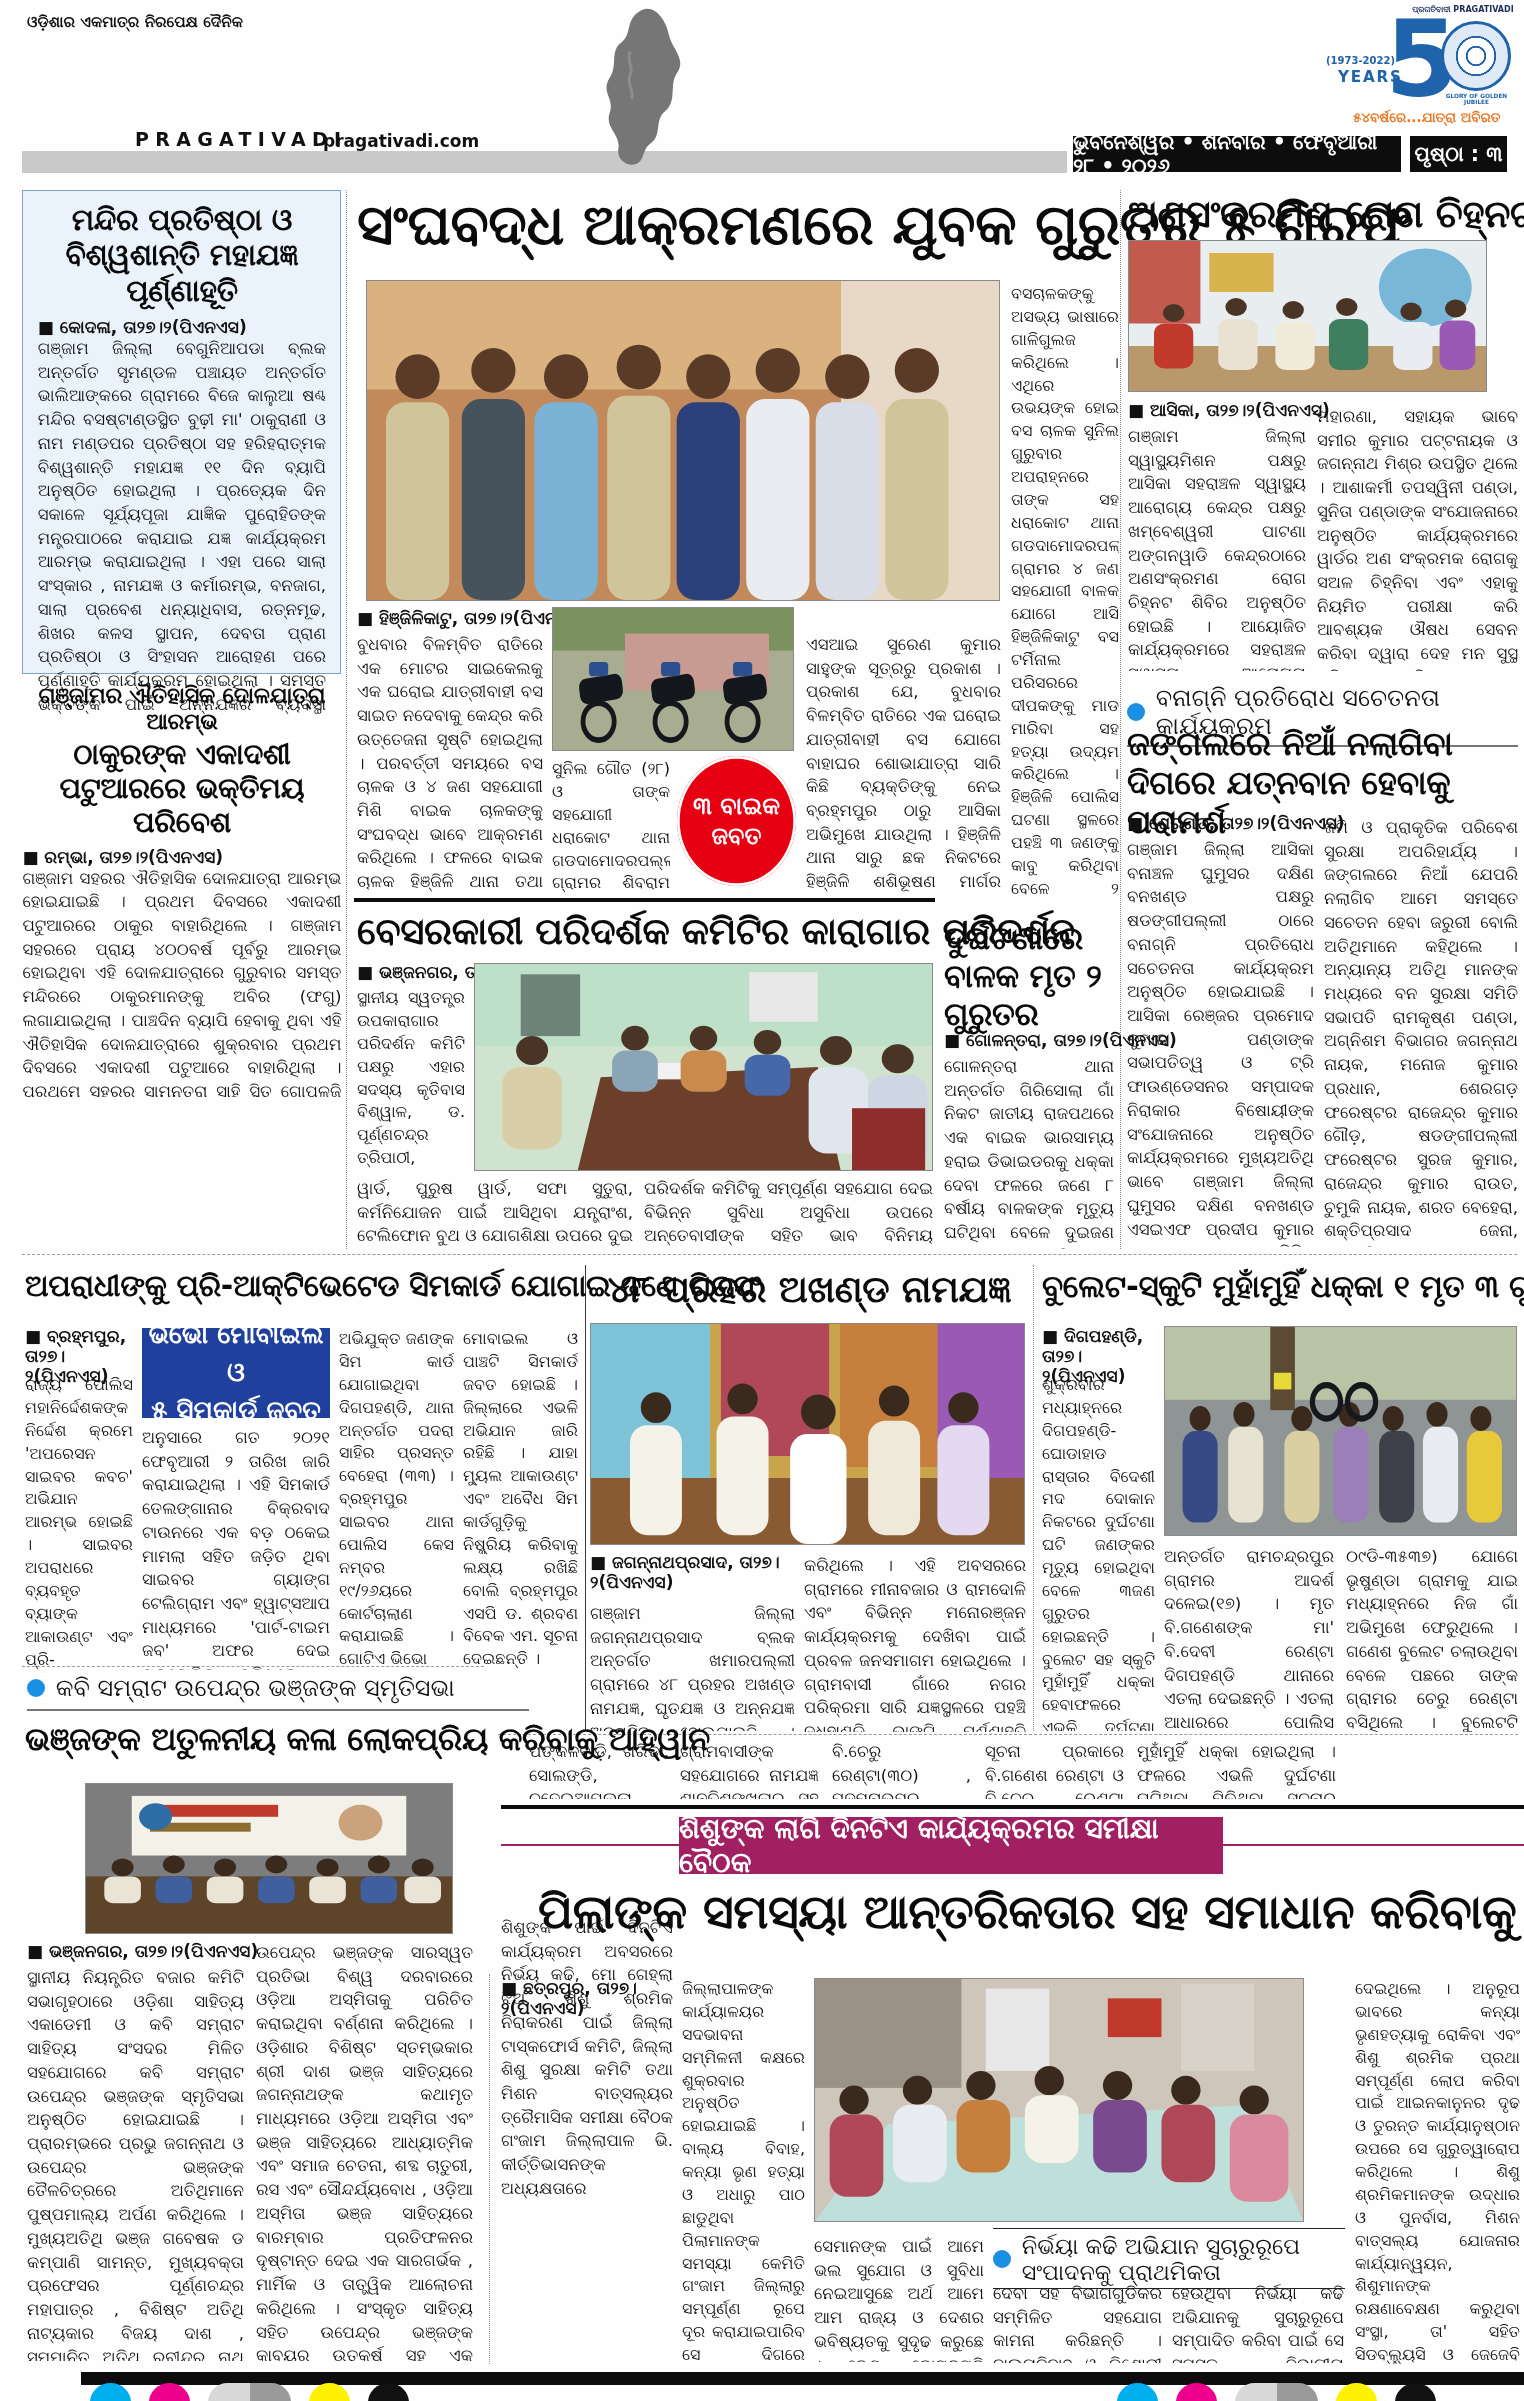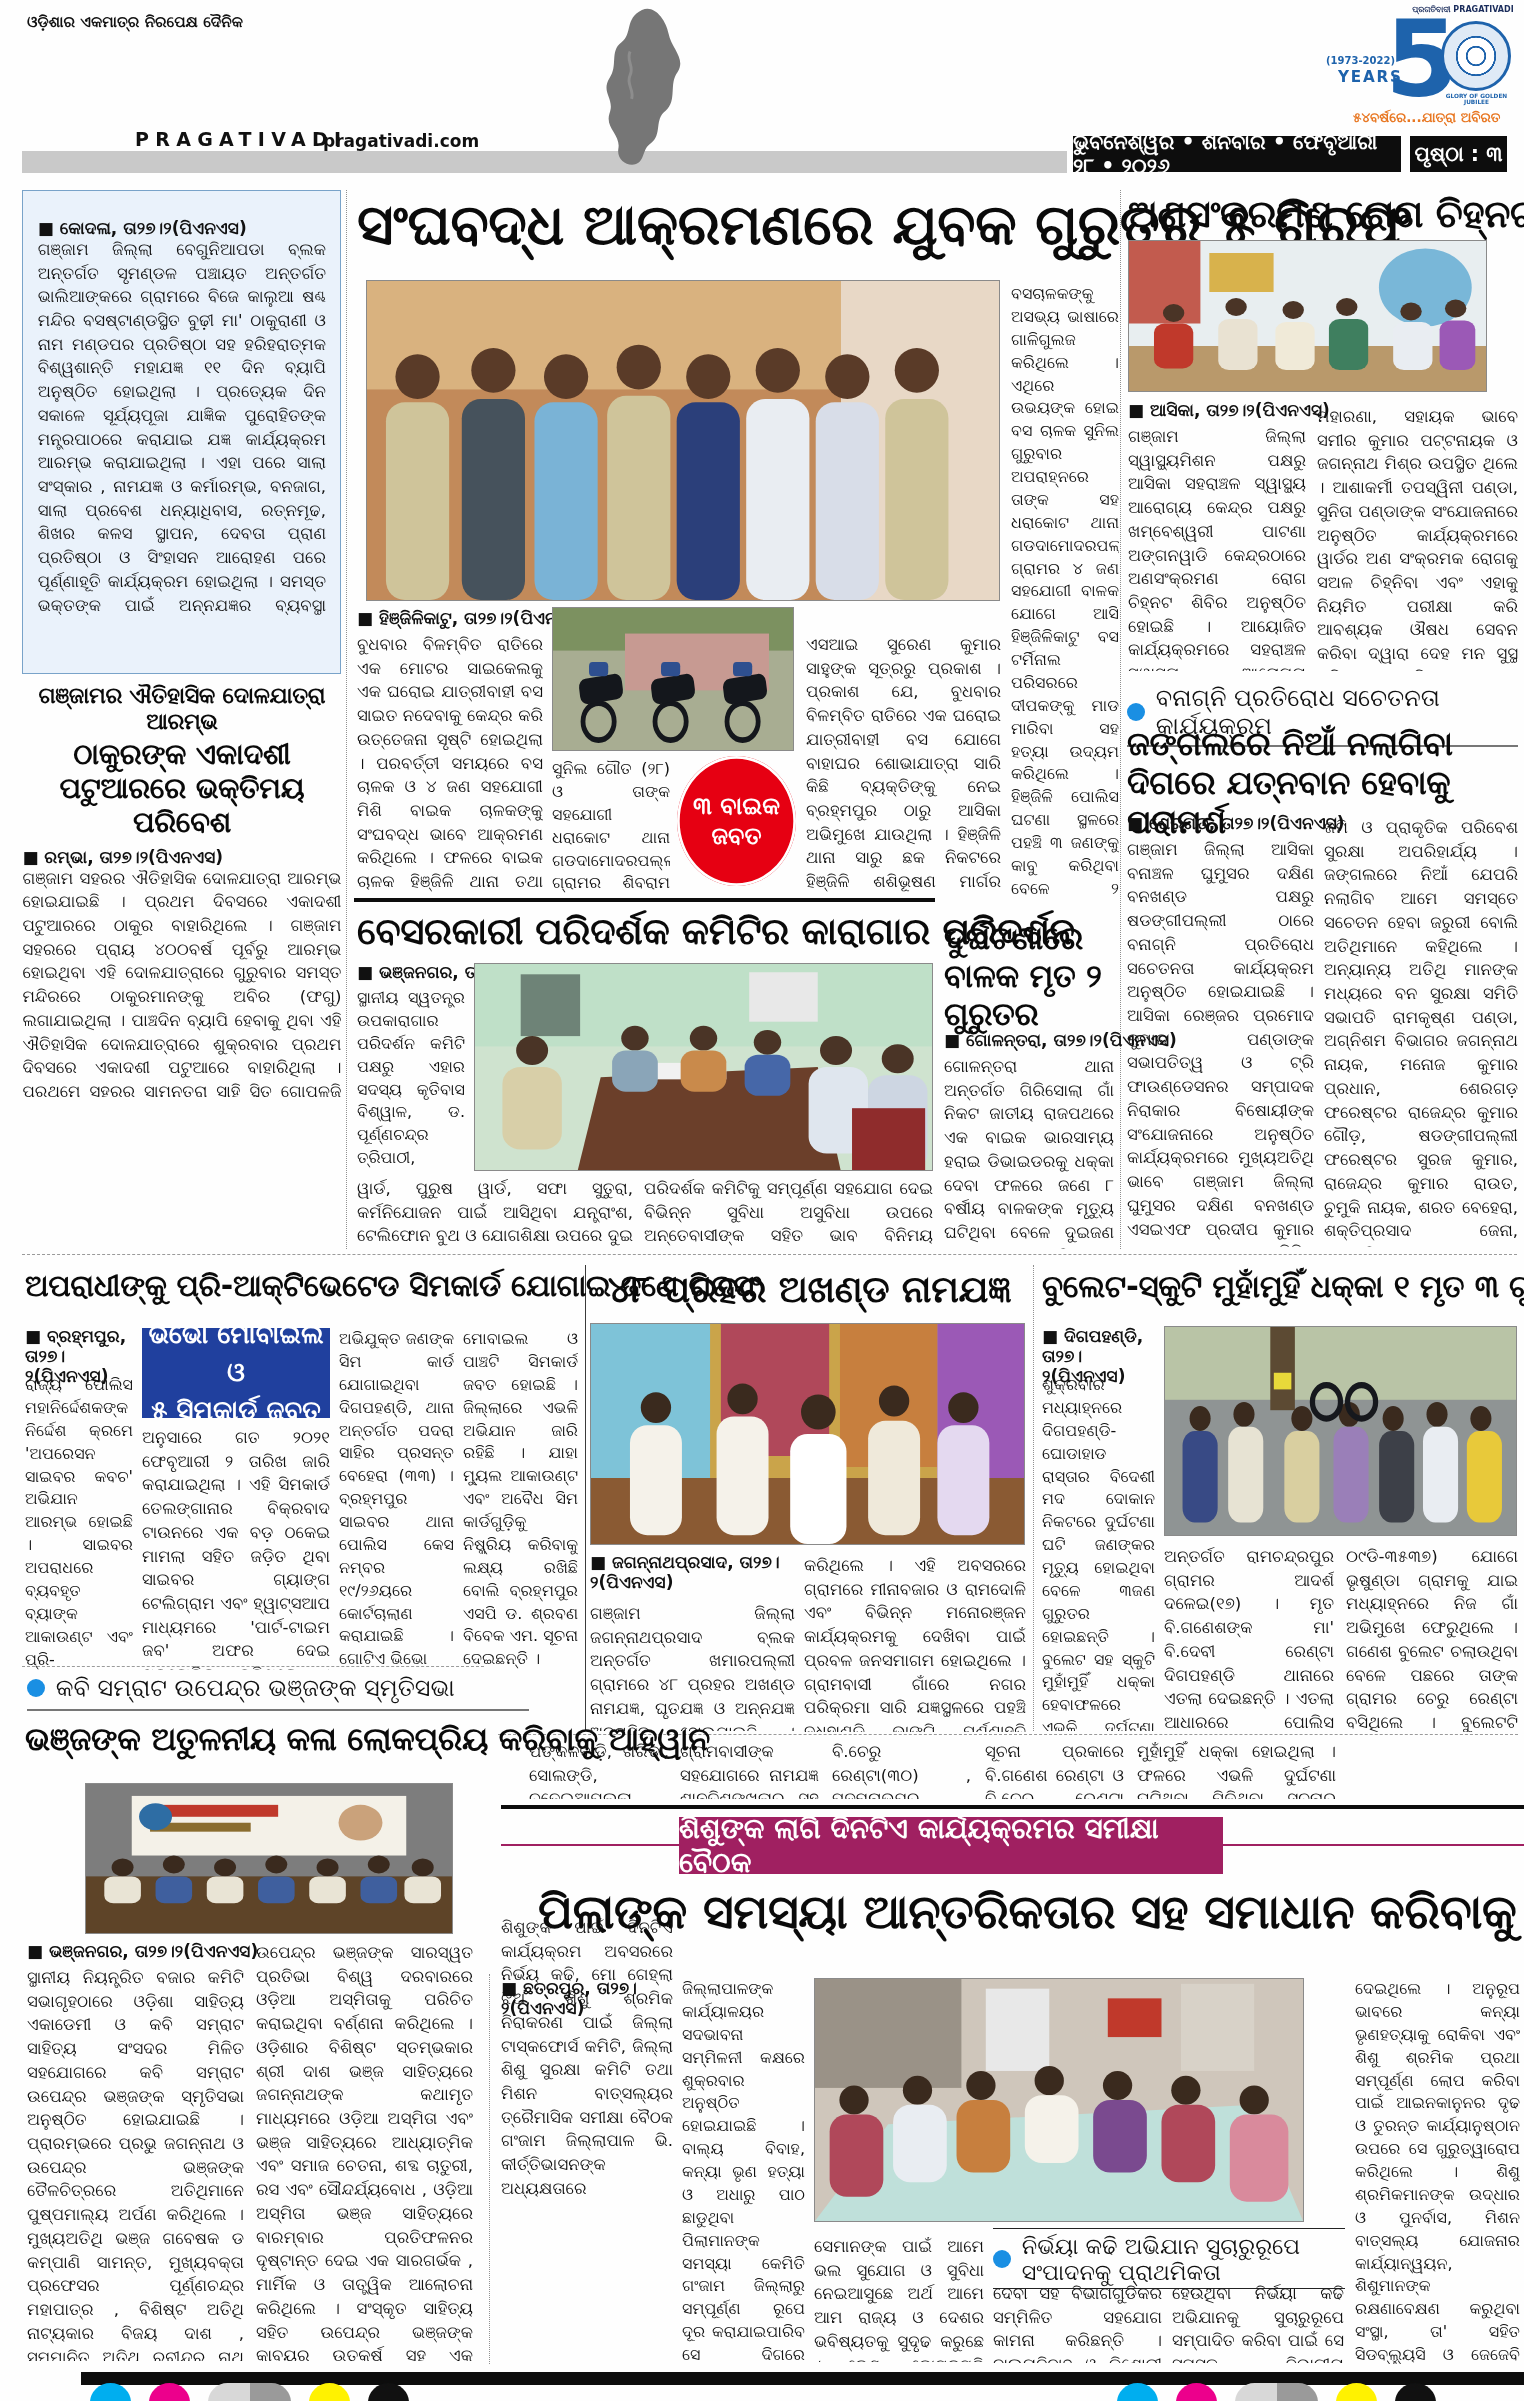--- a/index.html
+++ b/index.html
@@ -62,21 +62,22 @@
     <div class="abs" style="left:115px;top:16px;width:70px;height:70px;border-radius:50%;border:3.6px solid #1e63ac;background:
       radial-gradient(circle at 50% 50%, #ffffff 0 18%, #1e63ac 19% 22%, #ffffff 23% 40%, #1e63ac 41% 44%, #dfeaf6 45%)"></div>
     <div class="abs" style="left:108px;top:88px;width:85px;font-size:5.8px;font-weight:700;color:#1e63ac;text-align:center">GLORY OF GOLDEN JUBILEE</div>
     <div class="abs" style="left:27px;top:104px;font-size:13.5px;font-weight:800;color:#e87722">୫୪ବର୍ଷରେ...ଯାତ୍ରା ଅବିରତ</div>
   </div>
 
   <div class="abs blackbar" style="left:1073px;top:136px;width:328px;height:36px;font-size:20.6px">ଭୁବନେଶ୍ୱର • ଶନିବାର • ଫେବୃଆରୀ ୨୮ • ୨୦୨୬</div>
   <div class="abs blackbar" style="left:1410px;top:136px;width:97px;height:36px;font-size:20.6px">ପୃଷ୍ଠା : ୩</div>
 
   <section class="abs leftbox" style="left:22.4px;top:190px;width:319px;height:484px;padding:10.8px 14.4px">
-    <div class="dl" style="margin-top:16px">■ କୋଦଳା, ତା୨୭।୨(ପିଏନଏସ)</div>
+    <h2 class="hl ctr" style="font-size:30px">ମନ୍ଦିର ପ୍ରତିଷ୍ଠା ଓ ବିଶ୍ୱଶାନ୍ତି ମହାଯଜ୍ଞ ପୂର୍ଣ୍ଣାହୂତି</h2>
+    <div class="dl" style="margin-top:9px">■ କୋଦଳା, ତା୨୭।୨(ପିଏନଏସ)</div>
     <div class="bt col" style="height:377px">ଗଞ୍ଜାମ ଜିଲ୍ଲା ବେଗୁନିଆପଡା ବ୍ଲକ ଅନ୍ତର୍ଗତ ସୃମଣ୍ଡଳ ପଞ୍ଚାୟତ ଅନ୍ତର୍ଗତ ଭାଲିଆଙ୍କରେ ଗ୍ରାମରେ ବିଜେ କାଲୁଆ ଷଣ୍ଢ ମନ୍ଦିର ବସଷ୍ଟାଣ୍ଡସ୍ଥିତ ବୁଢ଼ୀ ମା' ଠାକୁରାଣୀ ଓ ନାମ ମଣ୍ଡପର ପ୍ରତିଷ୍ଠା ସହ ହରିହରାତ୍ମକ ବିଶ୍ୱଶାନ୍ତି ମହାଯଜ୍ଞ ୧୧ ଦିନ ବ୍ୟାପି ଅନୁଷ୍ଠିତ ହୋଇଥିଲା । ପ୍ରତ୍ୟେକ ଦିନ ସକାଳେ ସୂର୍ଯ୍ୟପୂଜା ଯାଜ୍ଞିକ ପୁରୋହିତଙ୍କ ମନ୍ତ୍ରପାଠରେ କରାଯାଇ ଯଜ୍ଞ କାର୍ଯ୍ୟକ୍ରମ ଆରମ୍ଭ କରାଯାଇଥିଲା । ଏହା ପରେ ସାଲା ସଂସ୍କାର , ନାମଯଜ୍ଞ ଓ କର୍ମାରମ୍ଭ, ବନଜାଗ, ସାଲା ପ୍ରବେଶ ଧନ୍ୟାଧିବାସ, ରତ୍ନମୂଢ, ଶିଖର କଳସ ସ୍ଥାପନ, ଦେବତା ପ୍ରାଣ ପ୍ରତିଷ୍ଠା ଓ ସିଂହାସନ ଆରୋହଣ ପରେ ପୂର୍ଣ୍ଣାହୂତି କାର୍ଯ୍ୟକ୍ରମ ହୋଇଥିଲା । ସମସ୍ତ ଭକ୍ତଙ୍କ ପାଇଁ ଅନ୍ନଯଜ୍ଞର ବ୍ୟବସ୍ଥା କରାଯାଇଥିଲା । ନଅଦିନ ବ୍ୟାପି ନାମଯଜ୍ଞ, ଘୃତଯଜ୍ଞ, ଜ୍ଞାନଯଜ୍ଞ, ଗୋଯଜ୍ଞ, ଅନ୍ନଯଜ୍ଞ ଅନୁଷ୍ଠିତ ହୋଇଥିଲା । ଏଥିସହ ମନୋରଞ୍ଜନ କାର୍ଯ୍ୟକ୍ରମ ଅନୁଷ୍ଠିତ ହୋଇଥିଲା । ଯାଜ୍ଞିକ ପଣ୍ଡିତ ଅନ୍ୟାନ୍ୟ ବିଦ୍ୱାନ ପୁରୋହିତଙ୍କ ତତ୍ତ୍ୱାବଧାନରେ ସମ୍ପୂର୍ଣ୍ଣ ବୈଦିକ ରୀତିରେ ଅନୁଷ୍ଠିତ ହୋଇଥିଲା । ଶୁକ୍ରବାର ଭକ୍ତମାନଙ୍କ ଗହଣରେ କଳସ ଧରି ଗ୍ରାମ ପରିକ୍ରମା କରି ବିସର୍ଜନ କରାଯାଇଛି । ସୃମଣ୍ଡଳ ପଞ୍ଚାୟତବାସୀ, ଯୁବକ ସଂଘ ଓ ଆଖପାଖ ପଞ୍ଚାୟତ ଓ ବେଗୁନିଆପଡା ବ୍ଲକ ଅଞ୍ଚଳର ଭକ୍ତମାନେ ସହଯୋଗ କରିଥିଲେ । ସ୍ଥାନୀୟ ପୋଲିସ ପ୍ରଶାସନ ଓ ଯୁବକମାନେ ଶାନ୍ତିଶୃଙ୍ଖଳା ରକ୍ଷାରେ ସହଯୋଗ କରିଥିଲେ ।</div>
   </section>
 
   <section class="abs" style="left:22.4px;top:682px;width:319px;height:334px">
     <div class="hl ctr" style="font-size:22.4px">ଗଞ୍ଜାମର ଐତିହାସିକ ଦୋଳଯାତ୍ରା ଆରମ୍ଭ</div>
     <h2 class="hl ctr" style="font-size:29px;margin-top:1.8px">ଠାକୁରଙ୍କ ଏକାଦଶୀ ପଟୁଆରରେ ଭକ୍ତିମୟ ପରିବେଶ</h2>
     <div class="dl" style="margin-top:7.2px">■ ରମ୍ଭା, ତା୨୭।୨(ପିଏନଏସ)</div>
     <div class="bt col" style="height:230px">ଗଞ୍ଜାମ ସହରର ଐତିହାସିକ ଦୋଳଯାତ୍ରା ଆରମ୍ଭ ହୋଇଯାଇଛି । ପ୍ରଥମ ଦିବସରେ ଏକାଦଶୀ ପଟୁଆରରେ ଠାକୁର ବାହାରିଥିଲେ । ଗଞ୍ଜାମ ସହରରେ ପ୍ରାୟ ୪୦୦ବର୍ଷ ପୂର୍ବରୁ ଆରମ୍ଭ ହୋଇଥିବା ଏହି ଦୋଳଯାତ୍ରାରେ ଗୁରୁବାର ସମସ୍ତ ମନ୍ଦିରରେ ଠାକୁରମାନଙ୍କୁ ଅବିର (ଫଗୁ) ଲଗାଯାଇଥିଲା । ପାଞ୍ଚଦିନ ବ୍ୟାପି ହେବାକୁ ଥିବା ଏହି ଐତିହାସିକ ଦୋଳଯାତ୍ରାରେ ଶୁକ୍ରବାର ପ୍ରଥମ ଦିବସରେ ଏକାଦଶୀ ପଟୁଆରେ ବାହାରିଥିଲା । ପ୍ରଥମେ ସହରର ସାମନ୍ତରା ସାହି ସ୍ଥିତ ଗୋପଳଜି ଠାକୁରଙ୍କ ଠାରୁ ଦୋଳଯାତ୍ରା ଆରମ୍ଭ ହୋଇଥିଲା । ଶୁକ୍ରବାର ୧୬ ଠାକୁର ଅର୍ଦ୍ଧରାତିରେ ସୁସଜ୍ଜିତ ବିମାନରେ ପାରମ୍ପରିକ ରୀତିରେ ନିଜ, ନିଜ ସାହି ପରିକ୍ରମା କରିବା ସହ ଘରଘର ବୁଲି ଭୋଗ ଖାଇଥିଲେ । ଠାକୁରଙ୍କ ଏହି ପରିକ୍ରମା ସମୟରେ ଆଧ୍ୟାତ୍ମିକ ପରିବେଶ ସୃଷ୍ଟି ହୋଇଥିଲା । ଦୋଳଯାତ୍ରାକୁ ନେଇ ସାହି, ସାହି ଓ ଗ୍ରାମ ଗୁଡିକରେ ବିଦ୍ୟୁତ ତୋରଣ ଓ ଆଲୋକରେ ସୁସଜ୍ଜିତ କରାଯାଇଛି । ଗଞ୍ଜାମ ଏନଏସି, ବିଦ୍ୟୁତ ବିଭାଗ, ଗଞ୍ଜାମ ଥାନା, ମେଡିକାଲ, ଜନସ୍ୱାସ୍ଥ୍ୟ ବିଭାଗ ପକ୍ଷରୁ ଏ ନେଇ ବ୍ୟାପକ ପ୍ରସ୍ତୁତି କରାଯାଇଛି ।</div>
   </section>
 

